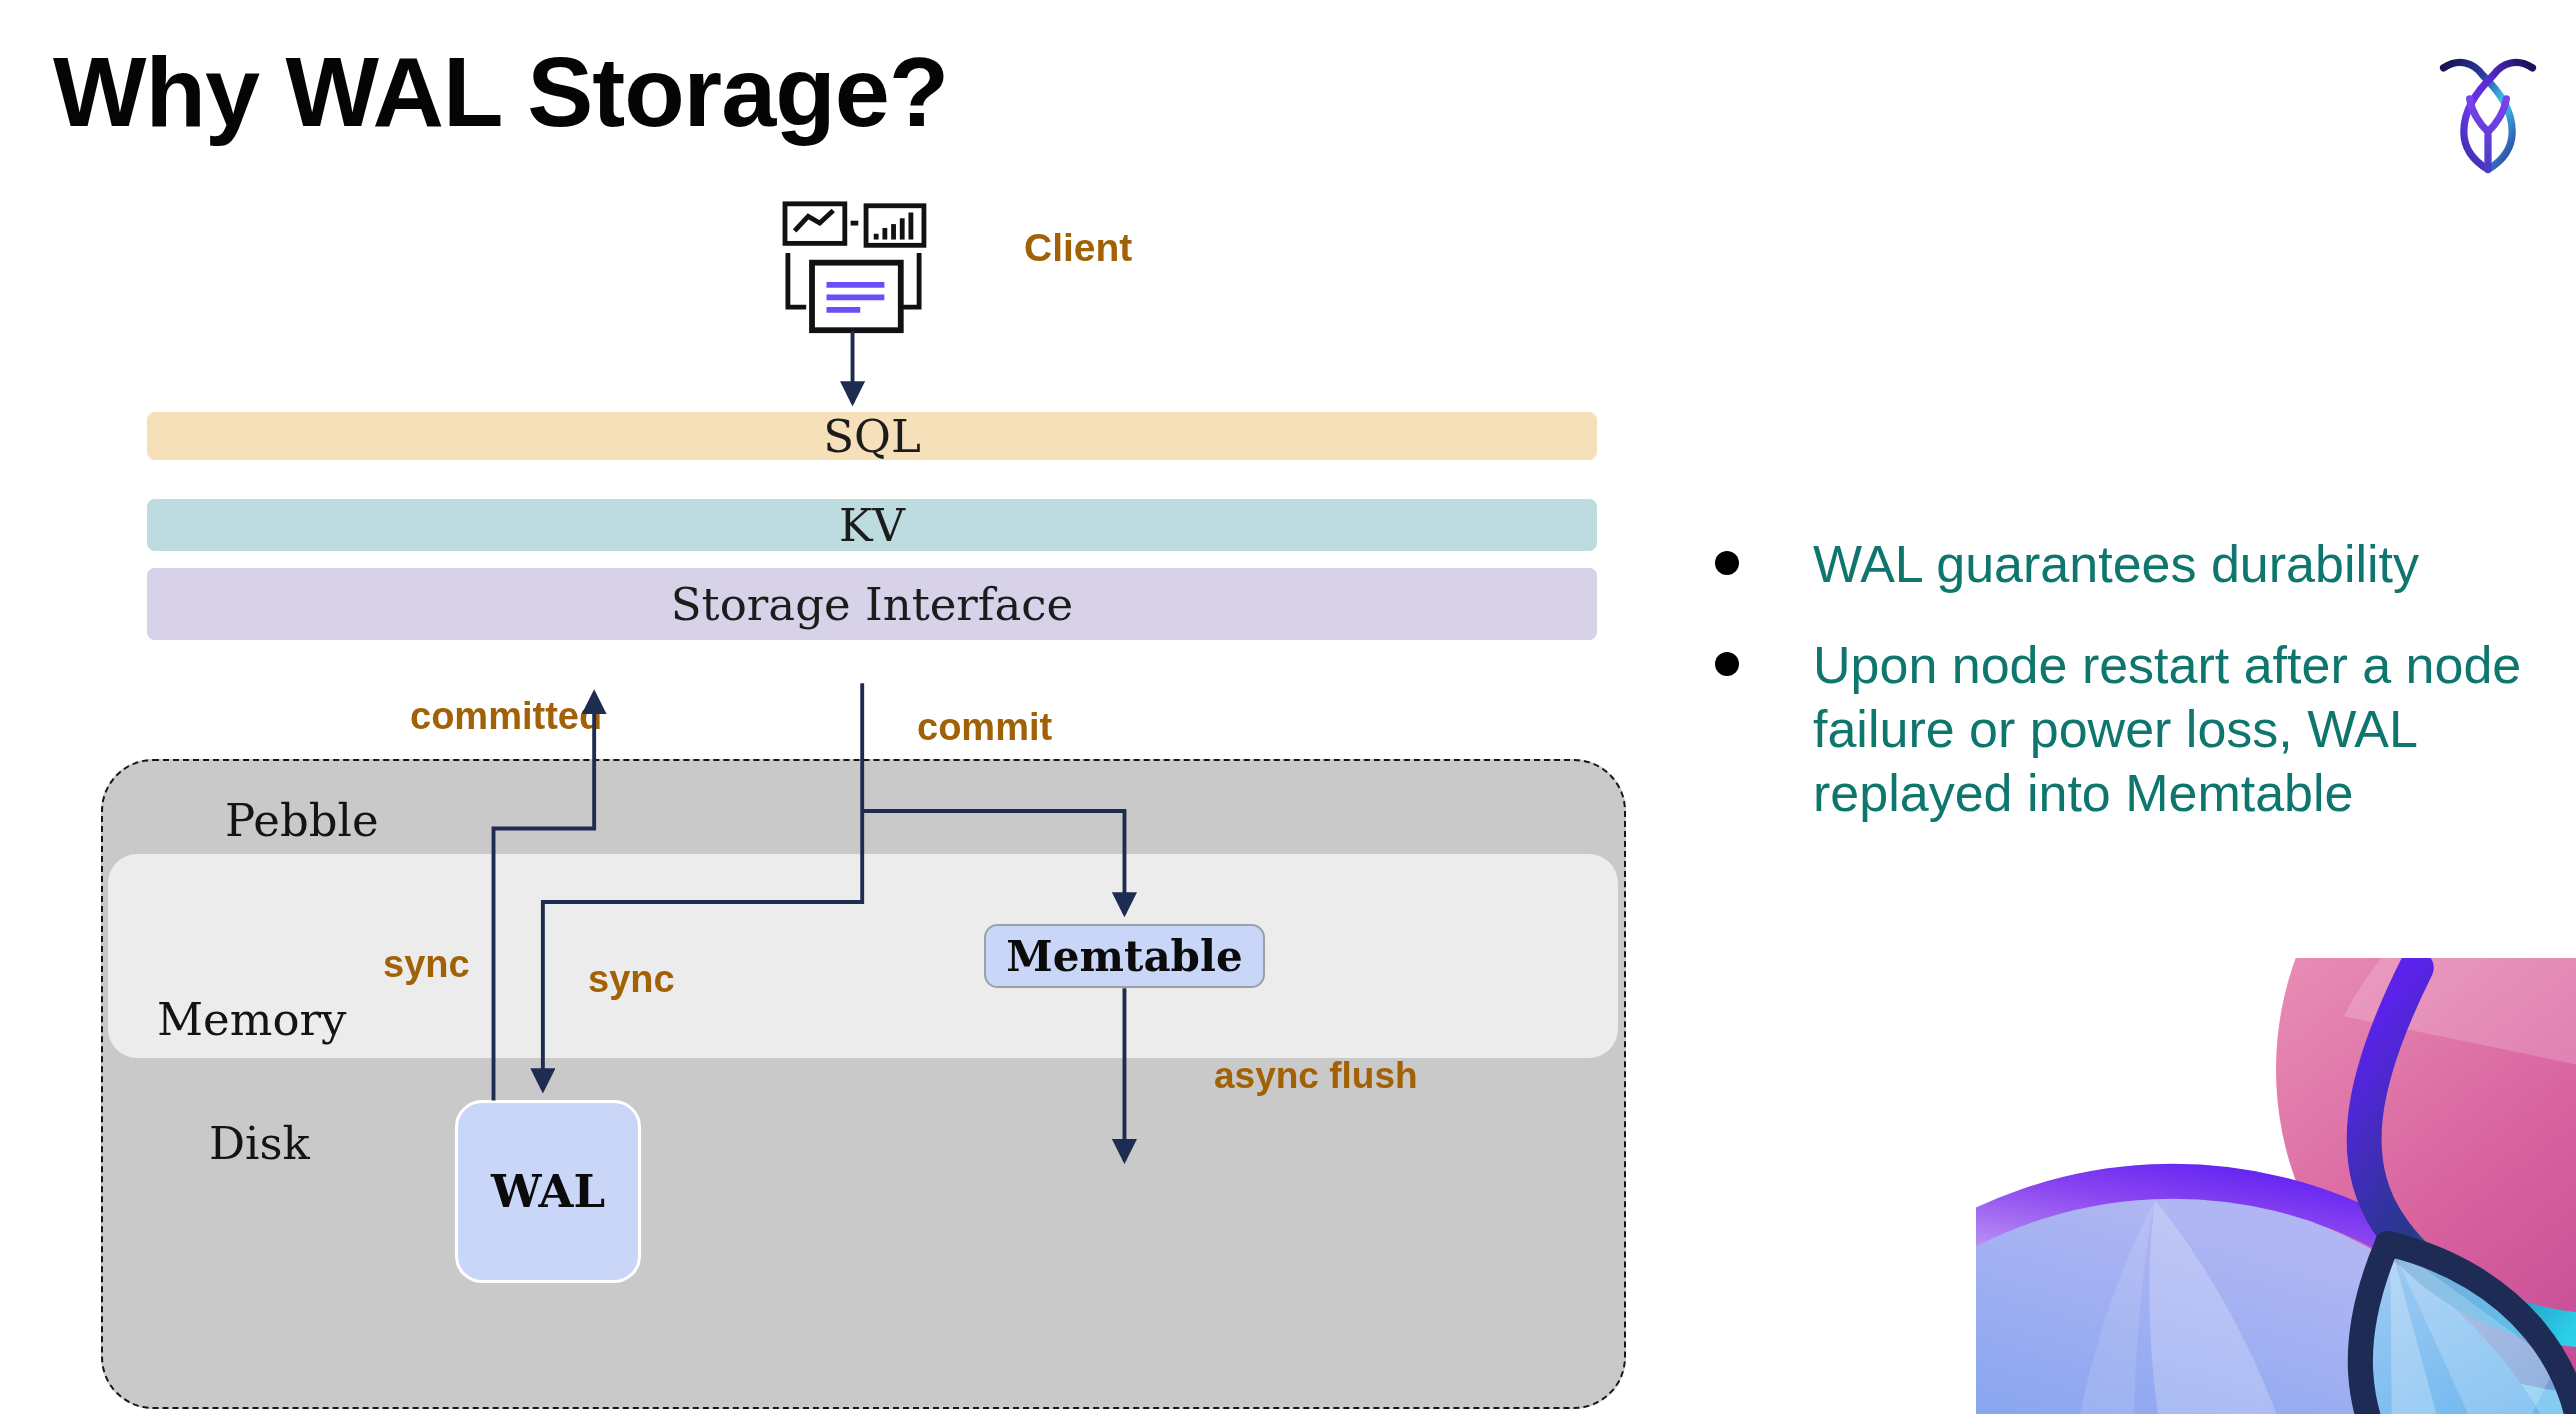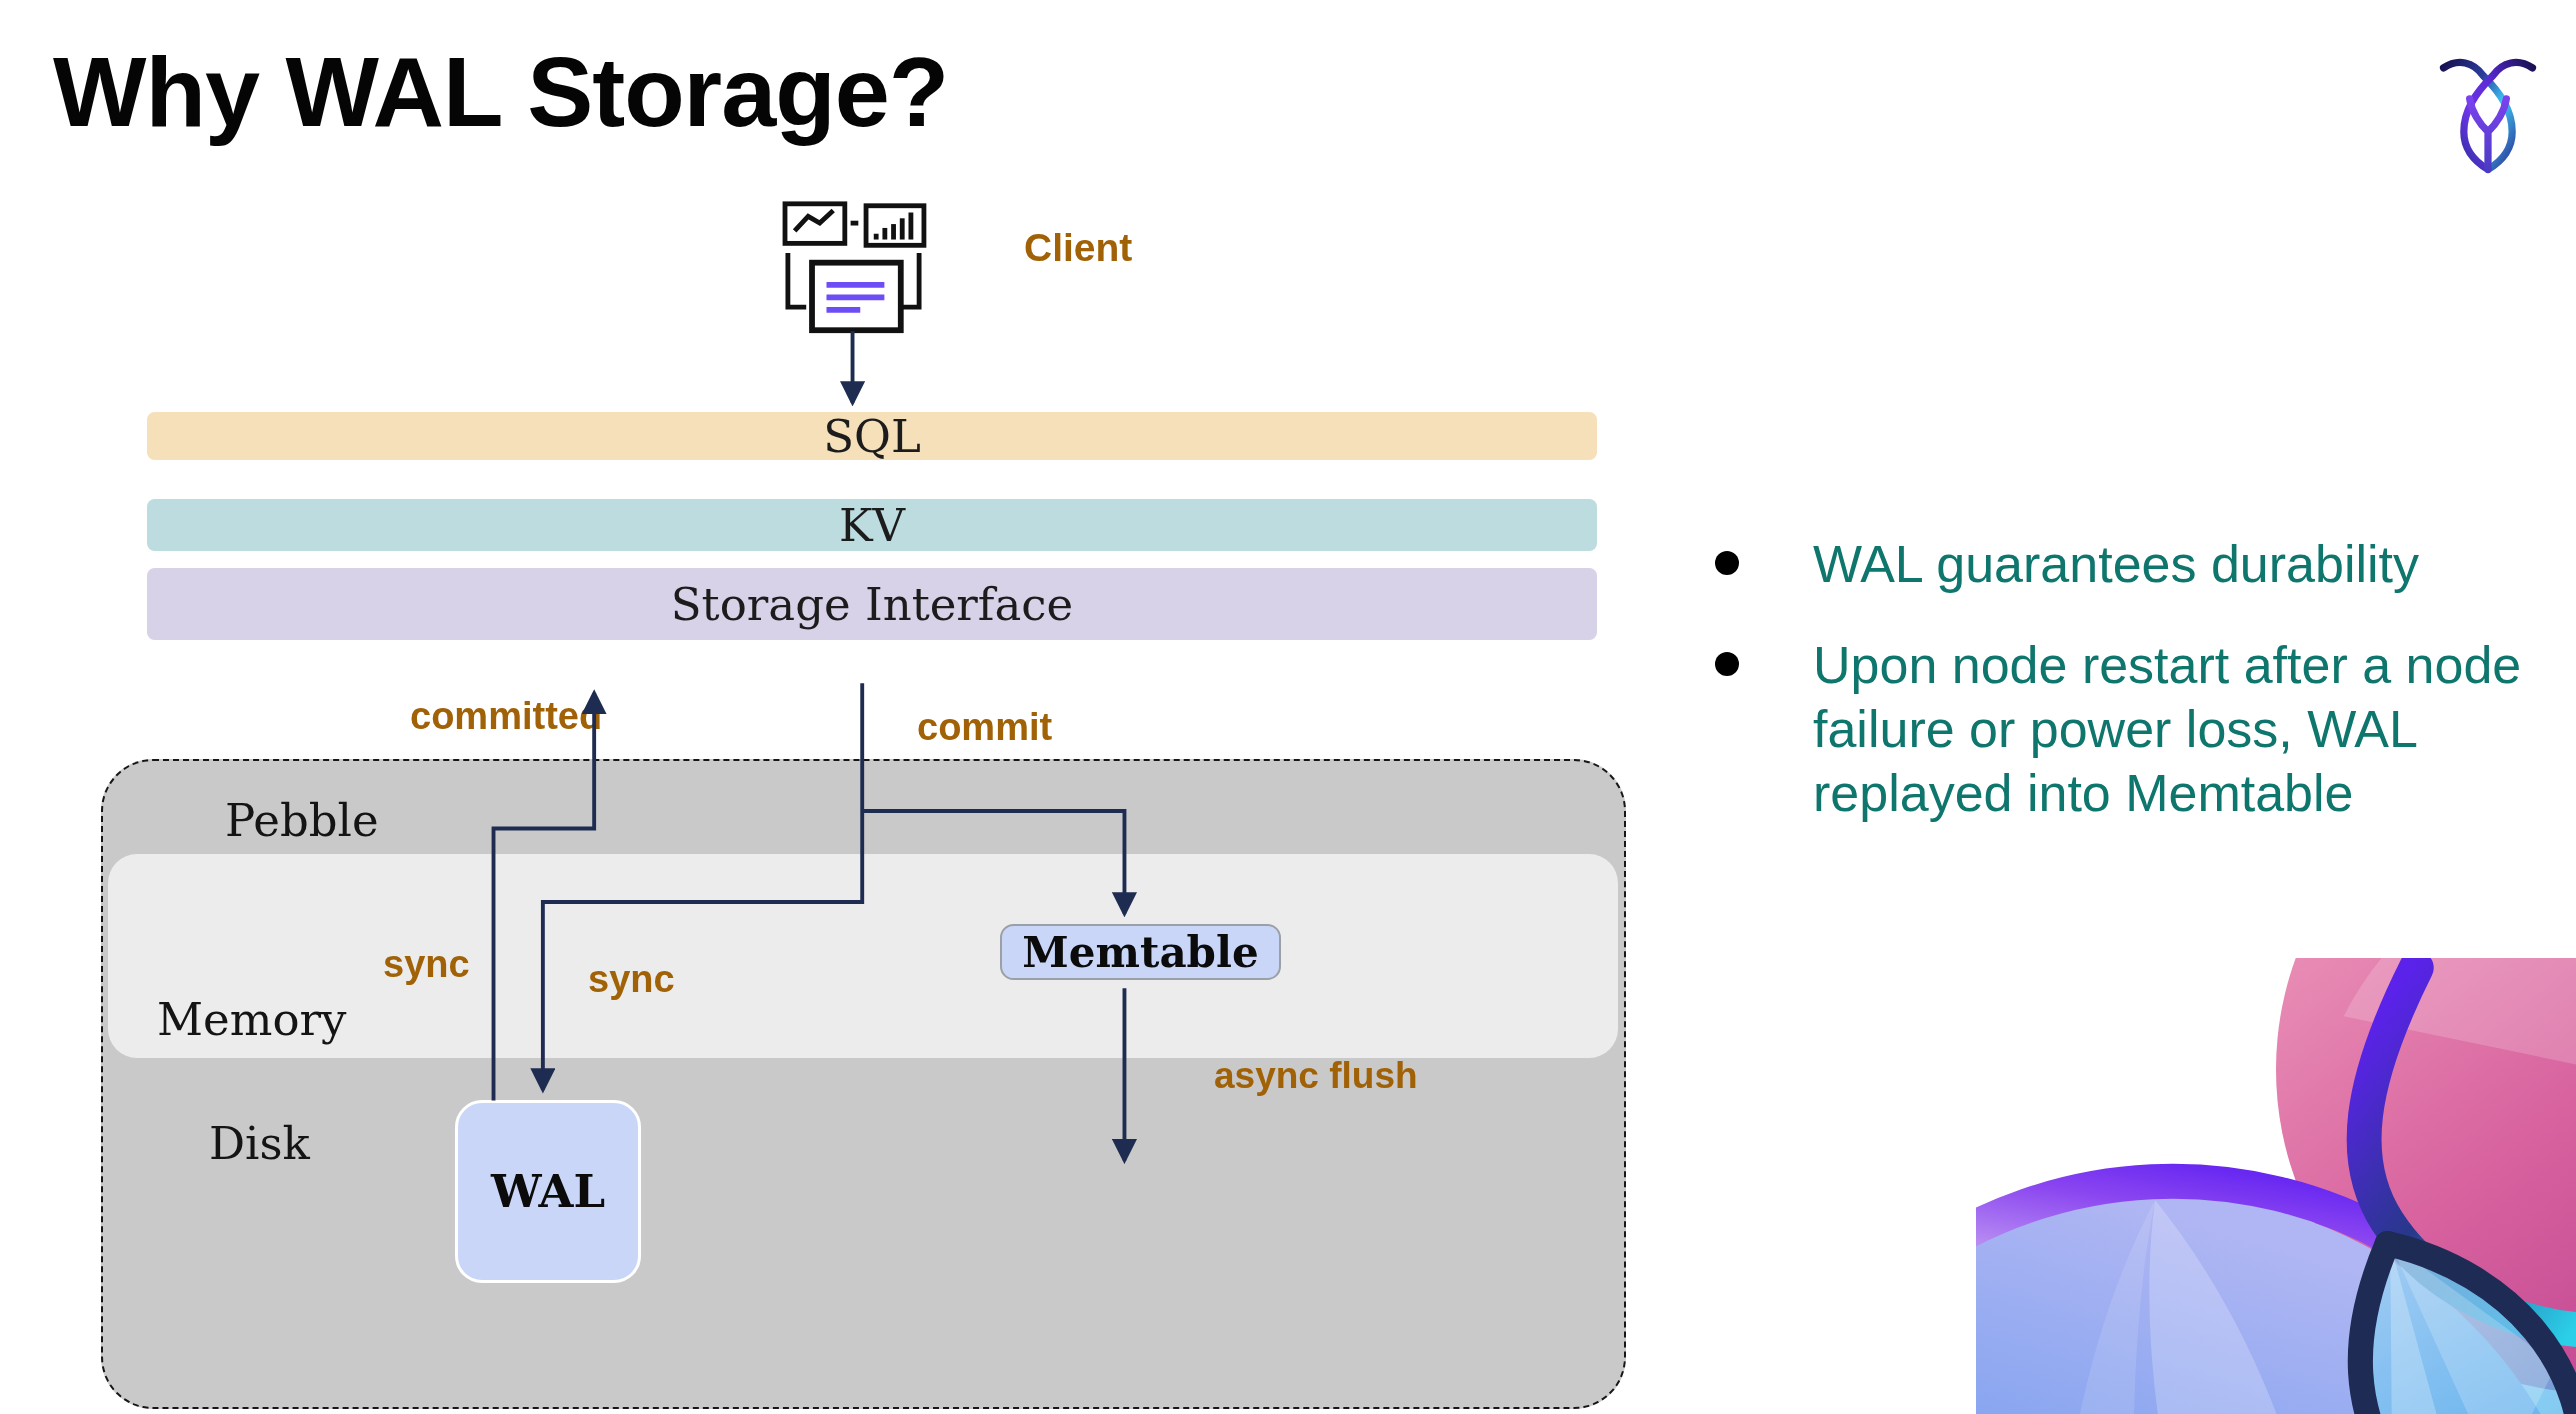--- a/index.html
+++ b/index.html
@@ -30,21 +30,21 @@
                background:#ececec;border-radius:29px;}
 
   .region-label{position:absolute;font-family:"DejaVu Serif",serif;font-size:45px;color:#141414;}
   .lbl-pebble{left:225px;top:794px;}
   .lbl-memory{left:157px;top:993px;}
   .lbl-disk{left:209px;top:1117px;}
 
   .node{position:absolute;background:#c9d6f8;display:flex;align-items:center;justify-content:center;
         font-family:"DejaVu Serif",serif;font-weight:bold;color:#0b0b0b;box-sizing:border-box;}
   .node-wal{left:455px;top:1100px;width:186px;height:183px;border:3.9px solid #ffffff;border-radius:27px;font-size:45px;}
-  .node-memtable{left:984px;top:924px;width:281px;height:56px;border:2.9px solid #9aa0a6;border-radius:13.5px;font-size:42px;margin-left:16px;}
+  .node-memtable{left:984px;top:924px;width:281px;height:64px;border:2.9px solid #9aa0a6;border-radius:13.5px;font-size:42px;}
   .node-sstable{left:984px;top:1171px;width:283px;height:168px;border:3.9px solid #ffffff;border-radius:27px;font-size:43px;}
 
   .edge-label{position:absolute;font-size:38px;color:#a16207;font-family:"Liberation Sans",sans-serif;font-weight:bold;}
   .lbl-committed{left:410px;top:695px;}
   .lbl-commit{left:917px;top:706px;}
   .lbl-sync1{left:383px;top:943px;}
   .lbl-sync2{left:588px;top:958px;}
   .lbl-async{left:1214px;top:1055px;font-size:37px;}
   .lbl-client{left:1024px;top:226px;font-size:39px;}
 

